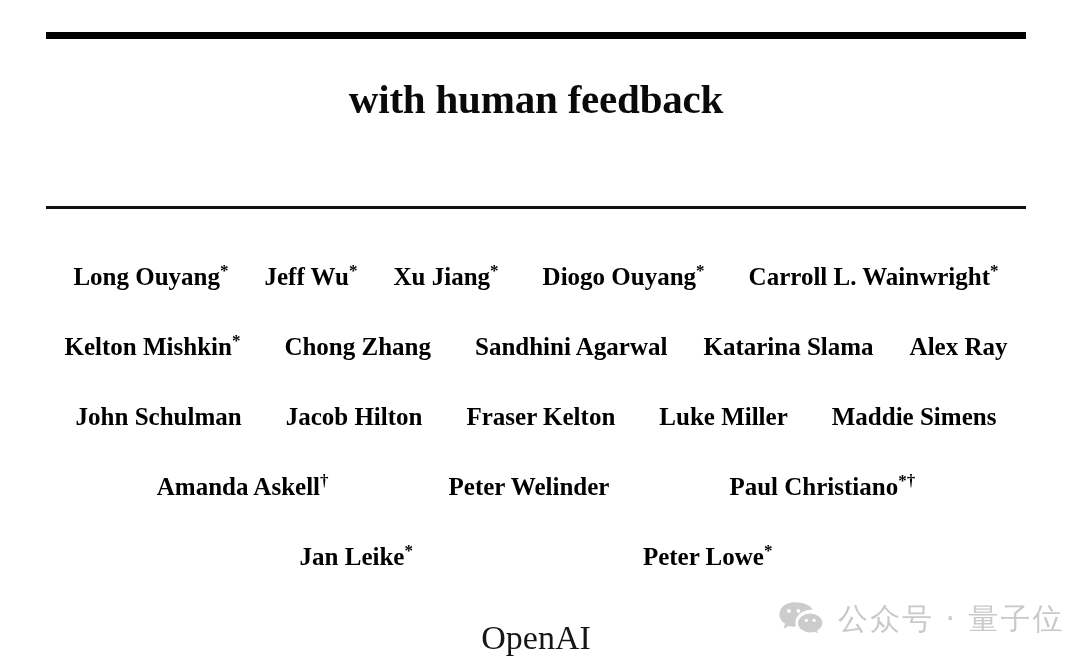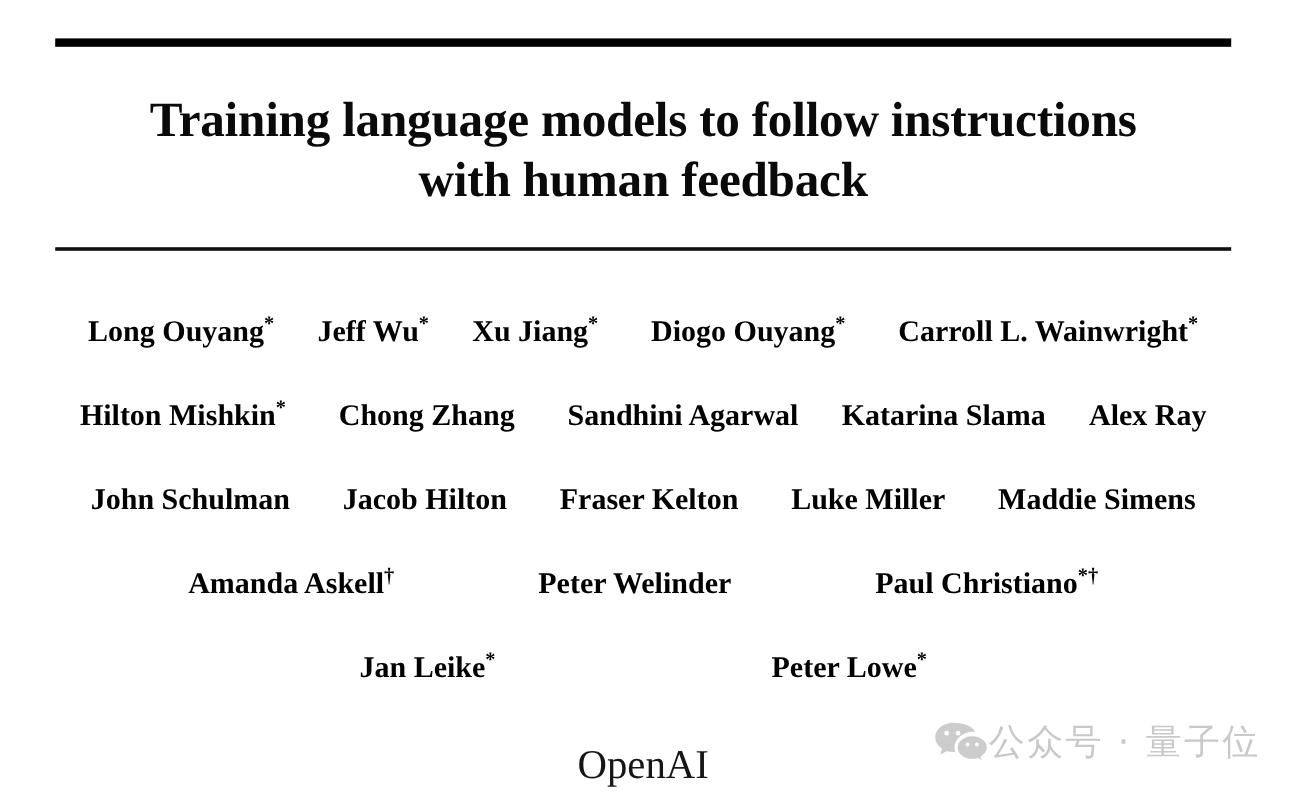--- a/index.html
+++ b/index.html
@@ -106,21 +106,21 @@
     color: #161616;
   }
 
   
   .watermark {
     position: absolute;
     left: 778px;
     top: 600px;
     display: flex;
     align-items: center;
-    gap: 0;
+    gap: 14px;
     color: #c9c9c9;
     user-select: none;
     text-align: right;
   }
   .wechat-icon {
     width: 46px;
     height: 38px;
     display: block;
   }
   .watermark-text {
@@ -133,42 +133,41 @@
   }
 </style>
 </head>
 <body>
 
 <div class="page">
 
   <div class="rule-thick"></div>
 
   <div class="title-block">
-    <div class="title-line">Training language models to follow instructions</div>
     <div class="title-line">with human feedback</div>
   </div>
 
   <div class="rule-thin"></div>
 
   <div class="authors">
 
     <div class="author-row">
       <span class="author"><span>Long Ouyang</span><span class="mark">*</span></span>
       <span class="gap-sm"></span>
       <span class="author"><span>Jeff Wu</span><span class="mark">*</span></span>
       <span class="gap-sm"></span>
       <span class="author"><span>Xu Jiang</span><span class="mark">*</span></span>
       <span class="gap-md"></span>
       <span class="author"><span>Diogo Ouyang</span><span class="mark">*</span></span>
       <span class="gap-md"></span>
       <span class="author"><span>Carroll L. Wainwright</span><span class="mark">*</span></span>
     </div>
 
     <div class="author-row">
-      <span class="author"><span>Hilton Mishkin</span><span class="mark">*</span></span>
+      <span class="author"><span>Kelton Mishkin</span><span class="mark">*</span></span>
       <span class="gap-md"></span>
       <span class="author"><span>Chong Zhang</span><span class="mark"></span></span>
       <span class="gap-md"></span>
       <span class="author"><span>Sandhini Agarwal</span><span class="mark"></span></span>
       <span class="gap-sm"></span>
       <span class="author"><span>Katarina Slama</span><span class="mark"></span></span>
       <span class="gap-sm"></span>
       <span class="author"><span>Alex Ray</span><span class="mark"></span></span>
     </div>
 

